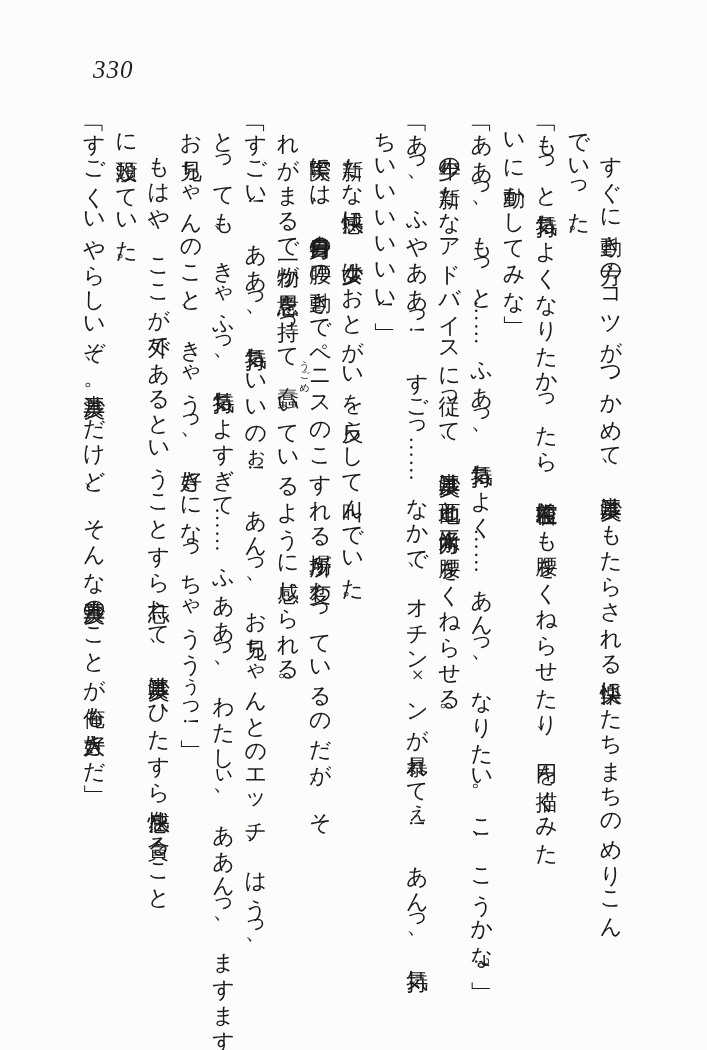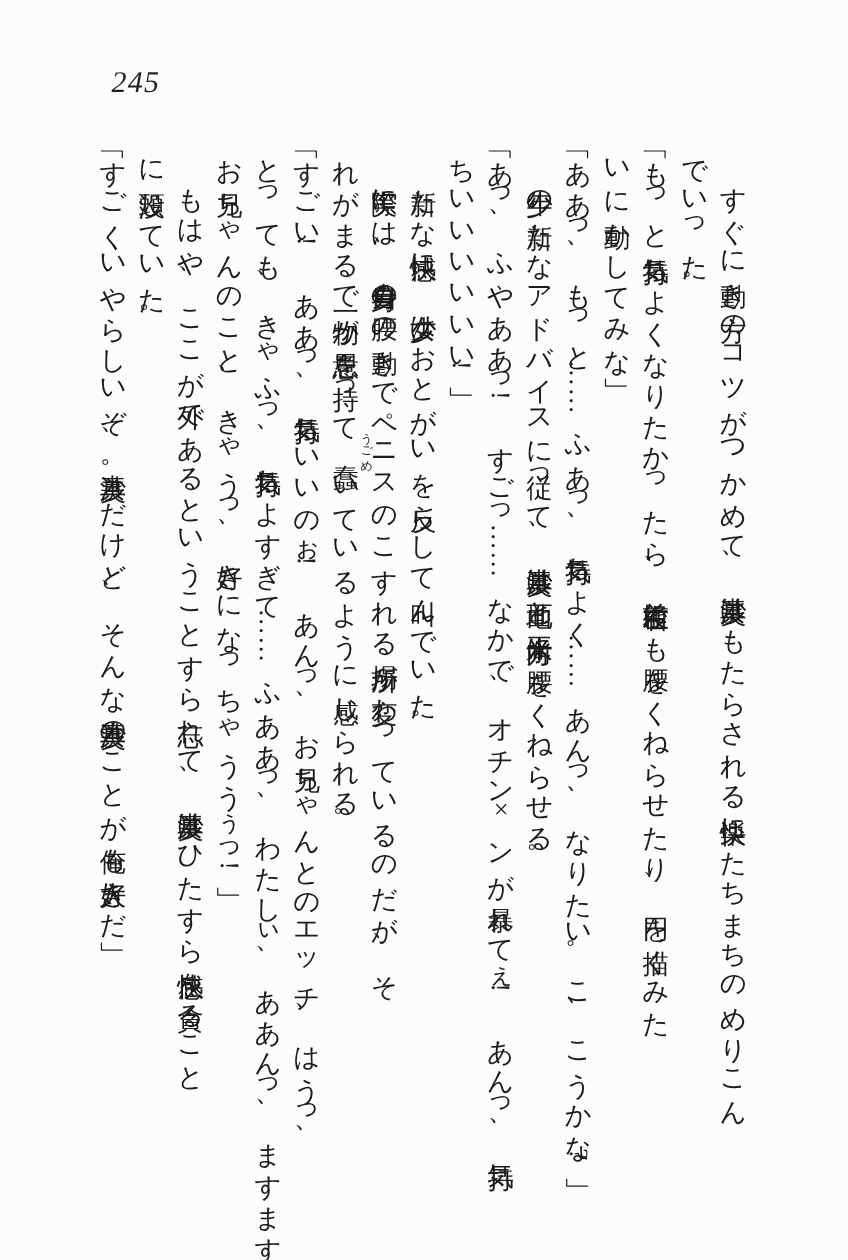--- a/index.html
+++ b/index.html
@@ -56,21 +56,21 @@
   rt {
     font-size: 10px;
     letter-spacing: 0;
     line-height: 1;
   }
 </style>
 </head>
 <body>
 
 <div class="page">
-  <div class="page-number">245</div>
+  <div class="page-number">330</div>
   <div class="text-block">
       <div class="column indent" style="left: 600px;">すぐに動き方のコツがつかめて、真沙美はもたらされる快楽にたちまちのめりこん</div>
       <div class="column" style="left: 567.7px;">でいった。</div>
       <div class="column" style="left: 535.4px;">「もっと気持ちよくなりたかったら、前後左右にも腰をくねらせたり、円を描くみた</div>
       <div class="column" style="left: 503.1px;">いに動かしてみな」</div>
       <div class="column" style="left: 470.8px;">「ああっ、もっと……ふあっ、気持ちよく……あんっ、なりたい。こ、こうかな?」</div>
       <div class="column indent" style="left: 438.5px;">少年の新たなアドバイスに従って、真沙美は地面と水平方向に腰をくねらせる。</div>
       <div class="column" style="left: 406.2px;">「あっ、ふやああっ!　すごっ……なかで、オチン×ンが暴れてぇ!　あんっ、気持</div>
       <div class="column" style="left: 373.9px;">ちいいいいいい!」</div>
       <div class="column indent" style="left: 341.6px;">新たな快感に、少女はおとがいを反らして叫んでいた。</div>

